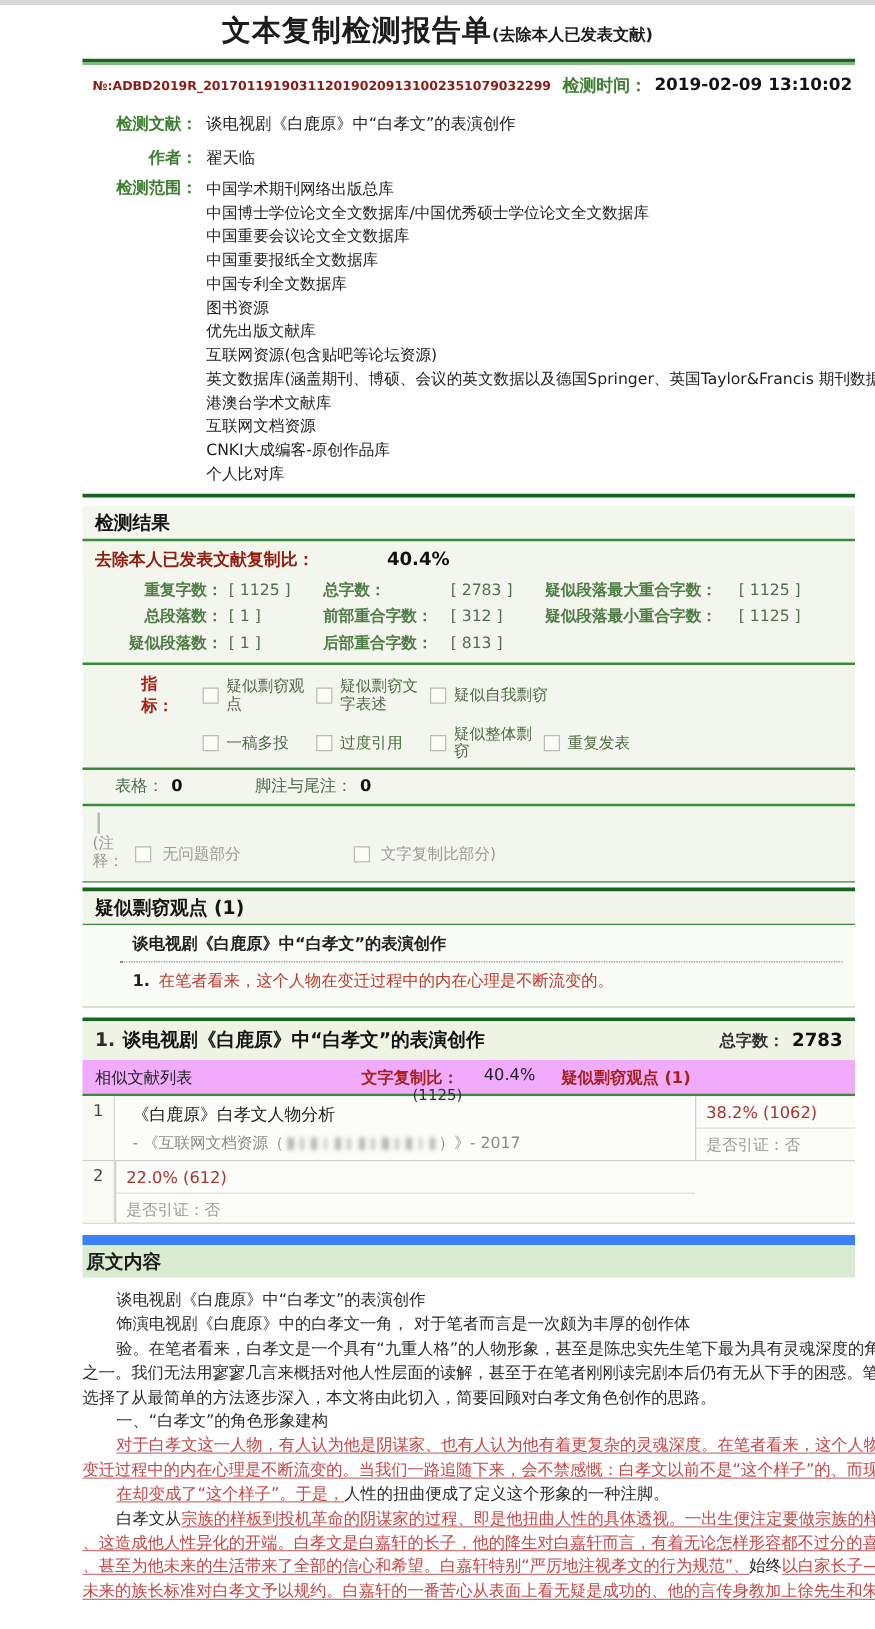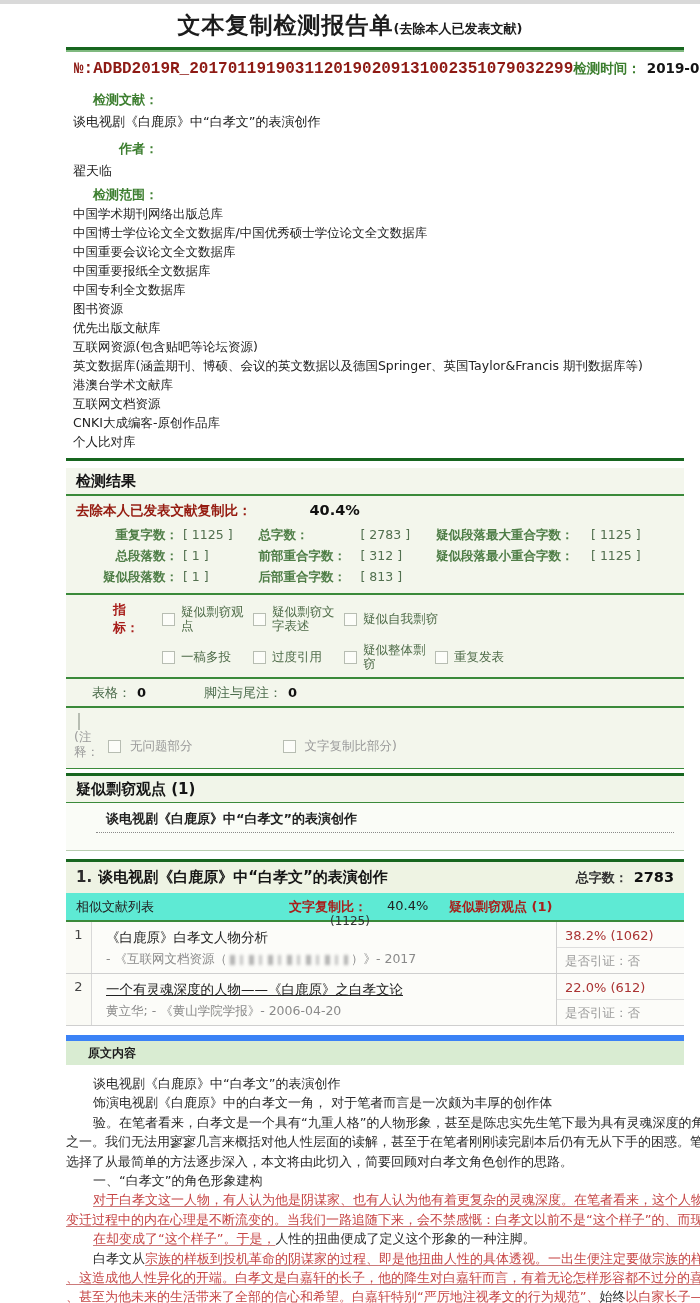--- a/index.html
+++ b/index.html
@@ -20,27 +20,27 @@
 
   .content { margin:0 16px 0 66px; width:618px; }
 
   .rule-title { margin-top:5px; border-top:3px solid #17661f; border-bottom:2px solid #7fb97f; height:2px; }
   .rule-dbl  { border-top:3px solid #17661f; height:0; }
   .rule-mid  { border-top:2px solid #3a8a3a; height:0; }
   .rule-thin { border-top:1px solid #3a8a3a; height:0; }
 
   
   .serial-row { display:flex; align-items:center; padding:8px 6px 6px 8px; }
-  .serial { color:#8e1a14; font-weight:bold; font-size:16px; white-space:nowrap;font-family:Liberation Mono, monospace; }
+  .serial { color:#8e1a14; font-weight:bold; font-size:10px; white-space:nowrap; }
   .ctime { margin-left:auto; width:228px; display:flex; white-space:nowrap; }
   .ctime-label { color:#3c7e2f; font-weight:bold; font-size:13.5px; }
   .ctime-val { font-weight:bold; font-size:13.5px; color:#141414; margin-left:6px; }
 
   
-  .meta-row { display:flex; font-size:13px; line-height:22px; margin-top:5px;flex-direction:column; }
+  .meta-row { display:flex; font-size:13px; line-height:22px; margin-top:5px; }
   .meta-label { width:92px; text-align:right; color:#3c7e2f; font-weight:bold; flex:none; white-space:nowrap; }
   .meta-value { padding-left:7px; color:#222; white-space:nowrap; }
   .meta-row.scope { line-height:19px; margin-top:3px; }
   .scope-list { padding-left:7px; }
   .scope-item { line-height:19px; font-size:12.5px; white-space:nowrap; color:#222; }
 
   
   .results { background:#f3f6ec; margin-top:7px; border-bottom:1px solid #3a8a3a; }
   .sec-head { font-size:15px; font-weight:bold; color:#151515; padding:4px 10px 3px; }
   .ratio-row { display:flex; align-items:baseline; padding:6px 10px 1px; }
@@ -90,21 +90,21 @@
 
   
   .detail { margin-top:8px; border-top:3px solid #17661f; }
   .detail-head { display:flex; align-items:baseline; background:#eef3e3; padding:6px 10px; }
   .d-no { font-size:15px; font-weight:bold; margin-right:6px; }
   .d-title { font-size:15px; font-weight:bold; color:#151515; }
   .d-words { margin-left:auto; display:flex; align-items:baseline; }
   .d-words .lb { font-size:13px; color:#333; font-weight:bold; }
   .d-words .vl { font-size:14.5px; font-weight:bold; color:#111; margin-left:6px; }
 
-  .list-head { display:flex; background:#5eead4; padding:5px 10px 4px; font-size:13px; border-bottom:2px solid #3a8a3a; align-items:center; }
+  .list-head { display:flex; background:#f0abfc; padding:5px 10px 4px; font-size:13px; border-bottom:2px solid #3a8a3a; align-items:center; }
   .lh-1 { color:#222; width:213px; }
   .lh-2 { width:160px; display:flex;gap:15px; }
   .lh-2 .lb { color:#a81f1b; font-weight:bold; }
   .lh-2 .vl { color:#222; margin-left:5px; }
   .lh-3 { color:#a81f1b; font-weight:bold; }
 
   .simtable { background:#fcfcf9; border-bottom:1px solid #cfcfcf; }
   .simrow { display:grid; grid-template-columns:26px 1fr 128px; position:relative; }
   .simrow + .simrow { border-top:1px solid #cfcfcf; }
   .sim-num { border-right:1px solid #d8d8d8; text-align:center; font-size:13px; color:#444; padding-top:5px; background:#fafaf5; }
@@ -114,21 +114,21 @@
   .sim-sup { position:absolute; top:-8px; left:238px; font-size:12px; color:#333; }
   .sim-src { font-size:12.5px; color:#8a8a8a; line-height:21px; white-space:nowrap; }
   .obscured { display:inline-block; width:118px; height:10px; vertical-align:middle;
     background:repeating-linear-gradient(90deg,#9a9a9a 0 5px,transparent 5px 10px, #b0b0b0 10px 13px, transparent 13px 19px);
     filter:blur(1.6px); opacity:.75; margin:0 3px; }
   .sim-right { border-left:1px solid #cfcfcf; display:flex; flex-direction:column; }
   .sim-pct { color:#aa3333; font-size:13px; padding:5px 8px 3px; line-height:17px; white-space:nowrap; }
   .sim-cite { border-top:1px solid #dddddd; color:#9a9a9a; font-size:12.5px; padding:4px 8px 2px; line-height:17px; white-space:nowrap; }
 
   
-  .orig-head { background:#d9ecd2; border-top:6px solid #3b82f6; padding:4px 22px 3px; font-weight:bold; font-size:12px; color:#1c1c1c; margin-top:9px; }
+  .orig-head { background:#d9ecd2; border-top:8px solid #3b82f6; padding:4px 3px 3px; font-weight:bold; font-size:15px; color:#1c1c1c; margin-top:9px; }
   .orig-body { padding:9px 0 0; }
   .tline { font-size:13px; line-height:19.4px; white-space:nowrap; color:#2b2b2b; }
   .tline.ind { padding-left:27px; }
   .red { color:#c64545; text-decoration:underline; text-decoration-color:#cc7a7a; text-underline-offset:2px; }
 </style>
 </head>
 <body>
 
 <div class="photo-edge"></div>
 <div class="page">
@@ -299,20 +299,23 @@
           </div>
       </div>
     </section>
 
     <section class="points">
       <div class="sec-head">疑似剽窃观点 (1)</div>
       <div class="rule-thin"></div>
       <div class="points-inner">
         <div class="p-doc">谈电视剧《白鹿原》中“白孝文”的表演创作</div>
         <div class="p-dots"></div>
+        <div class="p-item">
+          <span class="p-no">1.</span><span class="p-text">在笔者看来，这个人物在变迁过程中的内在心理是不断流变的。</span>
+        </div>
       </div>
     </section>
 
     <section class="detail">
       <div class="detail-head">
         <span class="d-no">1.</span>
         <span class="d-title">谈电视剧《白鹿原》中“白孝文”的表演创作</span>
         <span class="d-words">
           <span class="lb">总字数：</span>
           <span class="vl">2783</span>
@@ -336,24 +339,20 @@
             <div class="sim-title">《白鹿原》白孝文人物分析</div>
             <div class="sim-src"><span>- 《互联网文档资源（</span><span class="obscured"></span><span>）》- 2017</span></div>
           </div>
           <div class="sim-right">
             <div class="sim-pct">38.2% (1062)</div>
             <div class="sim-cite"><span>是否引证：</span><span>否</span></div>
           </div>
         </div>
         <div class="simrow">
           <div class="sim-num">2</div>
-          <div class="sim-main">
-            <div class="sim-title u">一个有灵魂深度的人物——《白鹿原》之白孝文论</div>
-            <div class="sim-src">黄立华; - 《黄山学院学报》- 2006-04-20</div>
-          </div>
           <div class="sim-right">
             <div class="sim-pct">22.0% (612)</div>
             <div class="sim-cite"><span>是否引证：</span><span>否</span></div>
           </div>
         </div>
       </div>
 
       <div class="orig-head">原文内容</div>
       <div class="orig-body">
           <div class="tline ind"><span>谈电视剧《白鹿原》中“白孝文”的表演创作</span></div>

